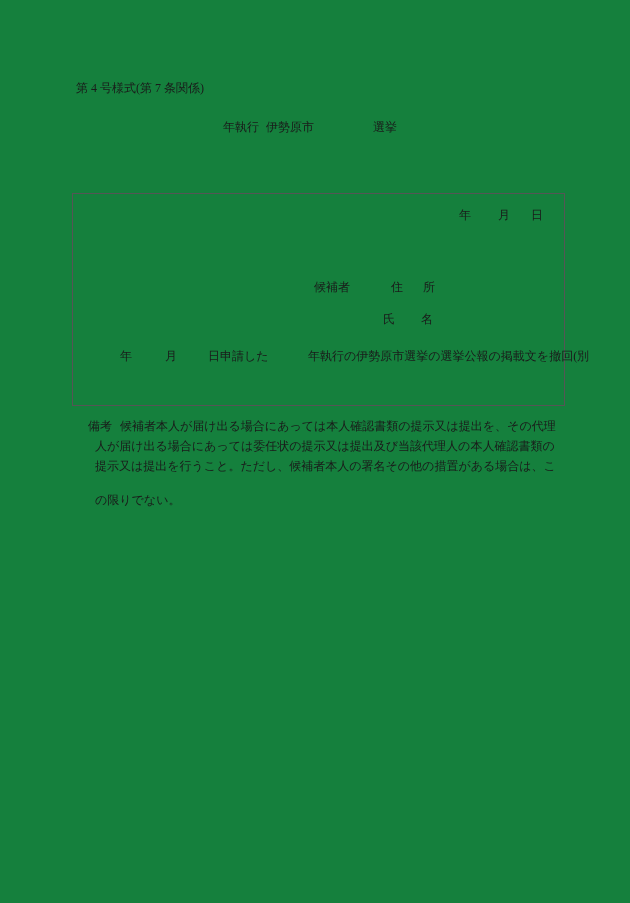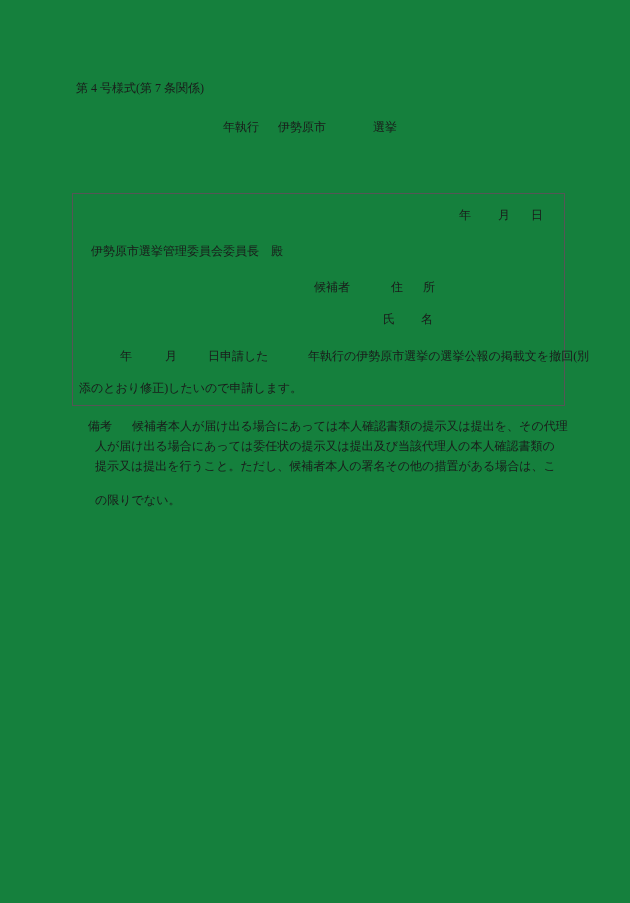--- a/index.html
+++ b/index.html
@@ -35,49 +35,47 @@
 </style>
 </head>
 <body>
 
 <div class="page">
 
   <div class="abs" style="left:76px; top:80px;">第 4 号様式(第 7 条関係)</div>
 
   <div>
     <span class="abs" style="left:223px; top:119px;">年執行</span>
-    <span class="abs" style="left:278px; top:119px;">伊勢原市</span>
+    <span class="abs" style="left:266px; top:119px;">伊勢原市</span>
     <span class="abs" style="left:373px; top:119px;">選挙</span>
   </div>
 
 
   <div class="form-box">
 
     <span class="abs" style="left:386px; top:13px;">年</span>
     <span class="abs" style="left:425px; top:13px;">月</span>
     <span class="abs" style="left:458px; top:13px;">日</span>
 
-    <div class="abs" style="left:18px; top:49px;">伊勢原市選挙管理委員会委員長　殿</div>
 
     <span class="abs" style="left:241px; top:85px;">候補者</span>
     <span class="abs" style="left:318px; top:85px;">住</span>
     <span class="abs" style="left:350px; top:85px;">所</span>
 
     <span class="abs" style="left:310px; top:117px;">氏</span>
     <span class="abs" style="left:348px; top:117px;">名</span>
 
     <span class="abs" style="left:47px; top:154px;">年</span>
     <span class="abs" style="left:92px; top:154px;">月</span>
     <span class="abs" style="left:135px; top:154px;">日申請した</span>
     <span class="abs" style="left:202px; top:154px;margin-left:33px;">年執行の伊勢原市選挙の選挙公報の掲載文を撤回(別</span>
 
-    <div class="abs" style="left:6px; top:186px;">添のとおり修正)したいので申請します。</div>
   </div>
 
   <div>
     <span class="abs" style="left:88px; top:418px;">備考</span>
-    <span class="abs" style="left:132px; top:418px;">候補者本人が届け出る場合にあっては本人確認書類の提示又は提出を、その代理</span>
+    <span class="abs" style="left:120px; top:418px;">候補者本人が届け出る場合にあっては本人確認書類の提示又は提出を、その代理</span>
     <div class="abs" style="left:95px; top:438px;">人が届け出る場合にあっては委任状の提示又は提出及び当該代理人の本人確認書類の</div>
     <div class="abs" style="left:95px; top:458px;">提示又は提出を行うこと。ただし、候補者本人の署名その他の措置がある場合は、こ</div>
     <div class="abs" style="left:95px; top:476px;margin-top:16px;">の限りでない。</div>
   </div>
 
 </div>
 
 </body></html>

